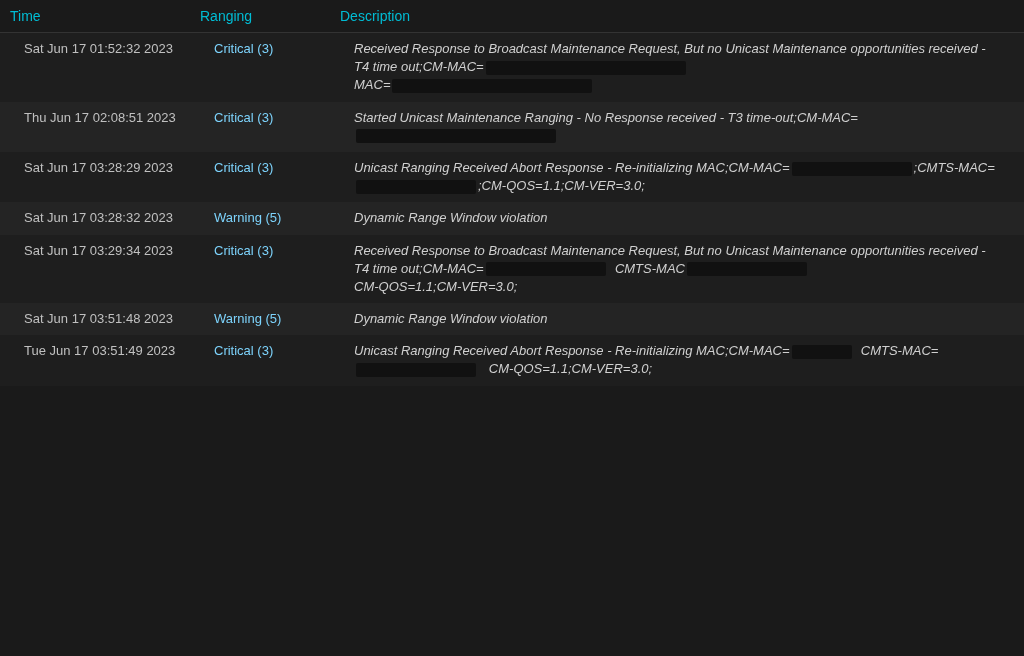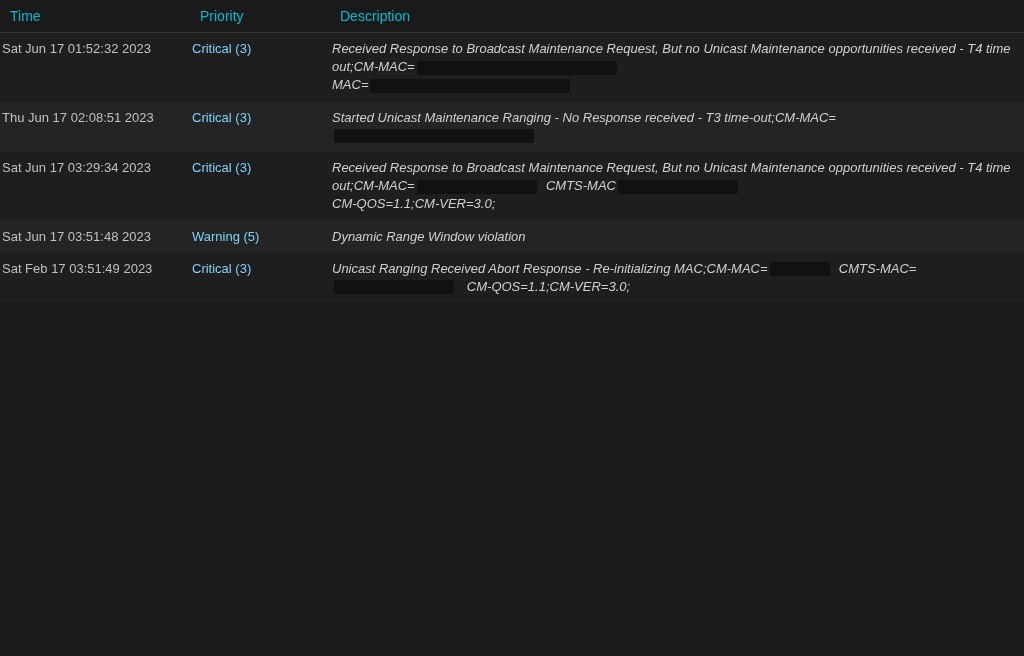--- a/index.html
+++ b/index.html
@@ -39,21 +39,21 @@
 
     tbody tr:nth-child(odd) {
       background-color: #1e1e1e;
     }
 
     tbody tr:nth-child(even) {
       background-color: #242424;
     }
 
     td {
-      padding: 7px 2px;
+      padding: 7px 24px;
       vertical-align: top;
       font-size: 13px;
       line-height: 1.4;
     }
 
     td:nth-child(1) {
       color: #c0c0c0;
       white-space: nowrap;
       font-size: 13px;
     }
@@ -88,44 +88,54 @@
       min-width: 200px;
     }
   </style>
 </head>
 <body>
 
 <table>
   <thead>
     <tr>
       <th>Time</th>
-      <th>Priority</th>
+      <th>Ranging</th>
       <th>Description</th>
     </tr>
   </thead>
   <tbody id="table-body">
       <tr>
     <td>Sat Jun 17 01:52:32 2023</td>
     <td>Critical (3)</td>
     <td>Received Response to Broadcast Maintenance Request, But no Unicast Maintenance opportunities received - T4 time out;CM-MAC=<span class="redacted redacted-lg"></span><br>MAC=<span class="redacted redacted-lg"></span></td>
   </tr>
       <tr>
     <td>Thu Jun 17 02:08:51 2023</td>
     <td>Critical (3)</td>
     <td>Started Unicast Maintenance Ranging - No Response received - T3 time-out;CM-MAC=<span class="redacted redacted-lg"></span></td>
   </tr>
       <tr>
+    <td>Sat Jun 17 03:28:29 2023</td>
+    <td>Critical (3)</td>
+    <td>Unicast Ranging Received Abort Response - Re-initializing MAC;CM-MAC=<span class="redacted "></span>;CMTS-MAC=<span class="redacted "></span>;CM-QOS=1.1;CM-VER=3.0;</td>
+  </tr>
+      <tr>
+    <td>Sat Jun 17 03:28:32 2023</td>
+    <td>Warning (5)</td>
+    <td>Dynamic Range Window violation</td>
+  </tr>
+      <tr>
     <td>Sat Jun 17 03:29:34 2023</td>
     <td>Critical (3)</td>
     <td>Received Response to Broadcast Maintenance Request, But no Unicast Maintenance opportunities received - T4 time out;CM-MAC=<span class="redacted "></span> &nbsp;CMTS-MAC<span class="redacted "></span><br>CM-QOS=1.1;CM-VER=3.0;</td>
   </tr>
       <tr>
     <td>Sat Jun 17 03:51:48 2023</td>
     <td>Warning (5)</td>
     <td>Dynamic Range Window violation</td>
   </tr>
       <tr>
-    <td>Sat Feb 17 03:51:49 2023</td>
+    <td>Tue Jun 17 03:51:49 2023</td>
     <td>Critical (3)</td>
     <td>Unicast Ranging Received Abort Response - Re-initializing MAC;CM-MAC=<span class="redacted redacted-sm"></span> &nbsp;CMTS-MAC=<span class="redacted "></span> &nbsp; CM-QOS=1.1;CM-VER=3.0;</td>
   </tr>
     </tbody>
 </table>
 
 </body></html>

